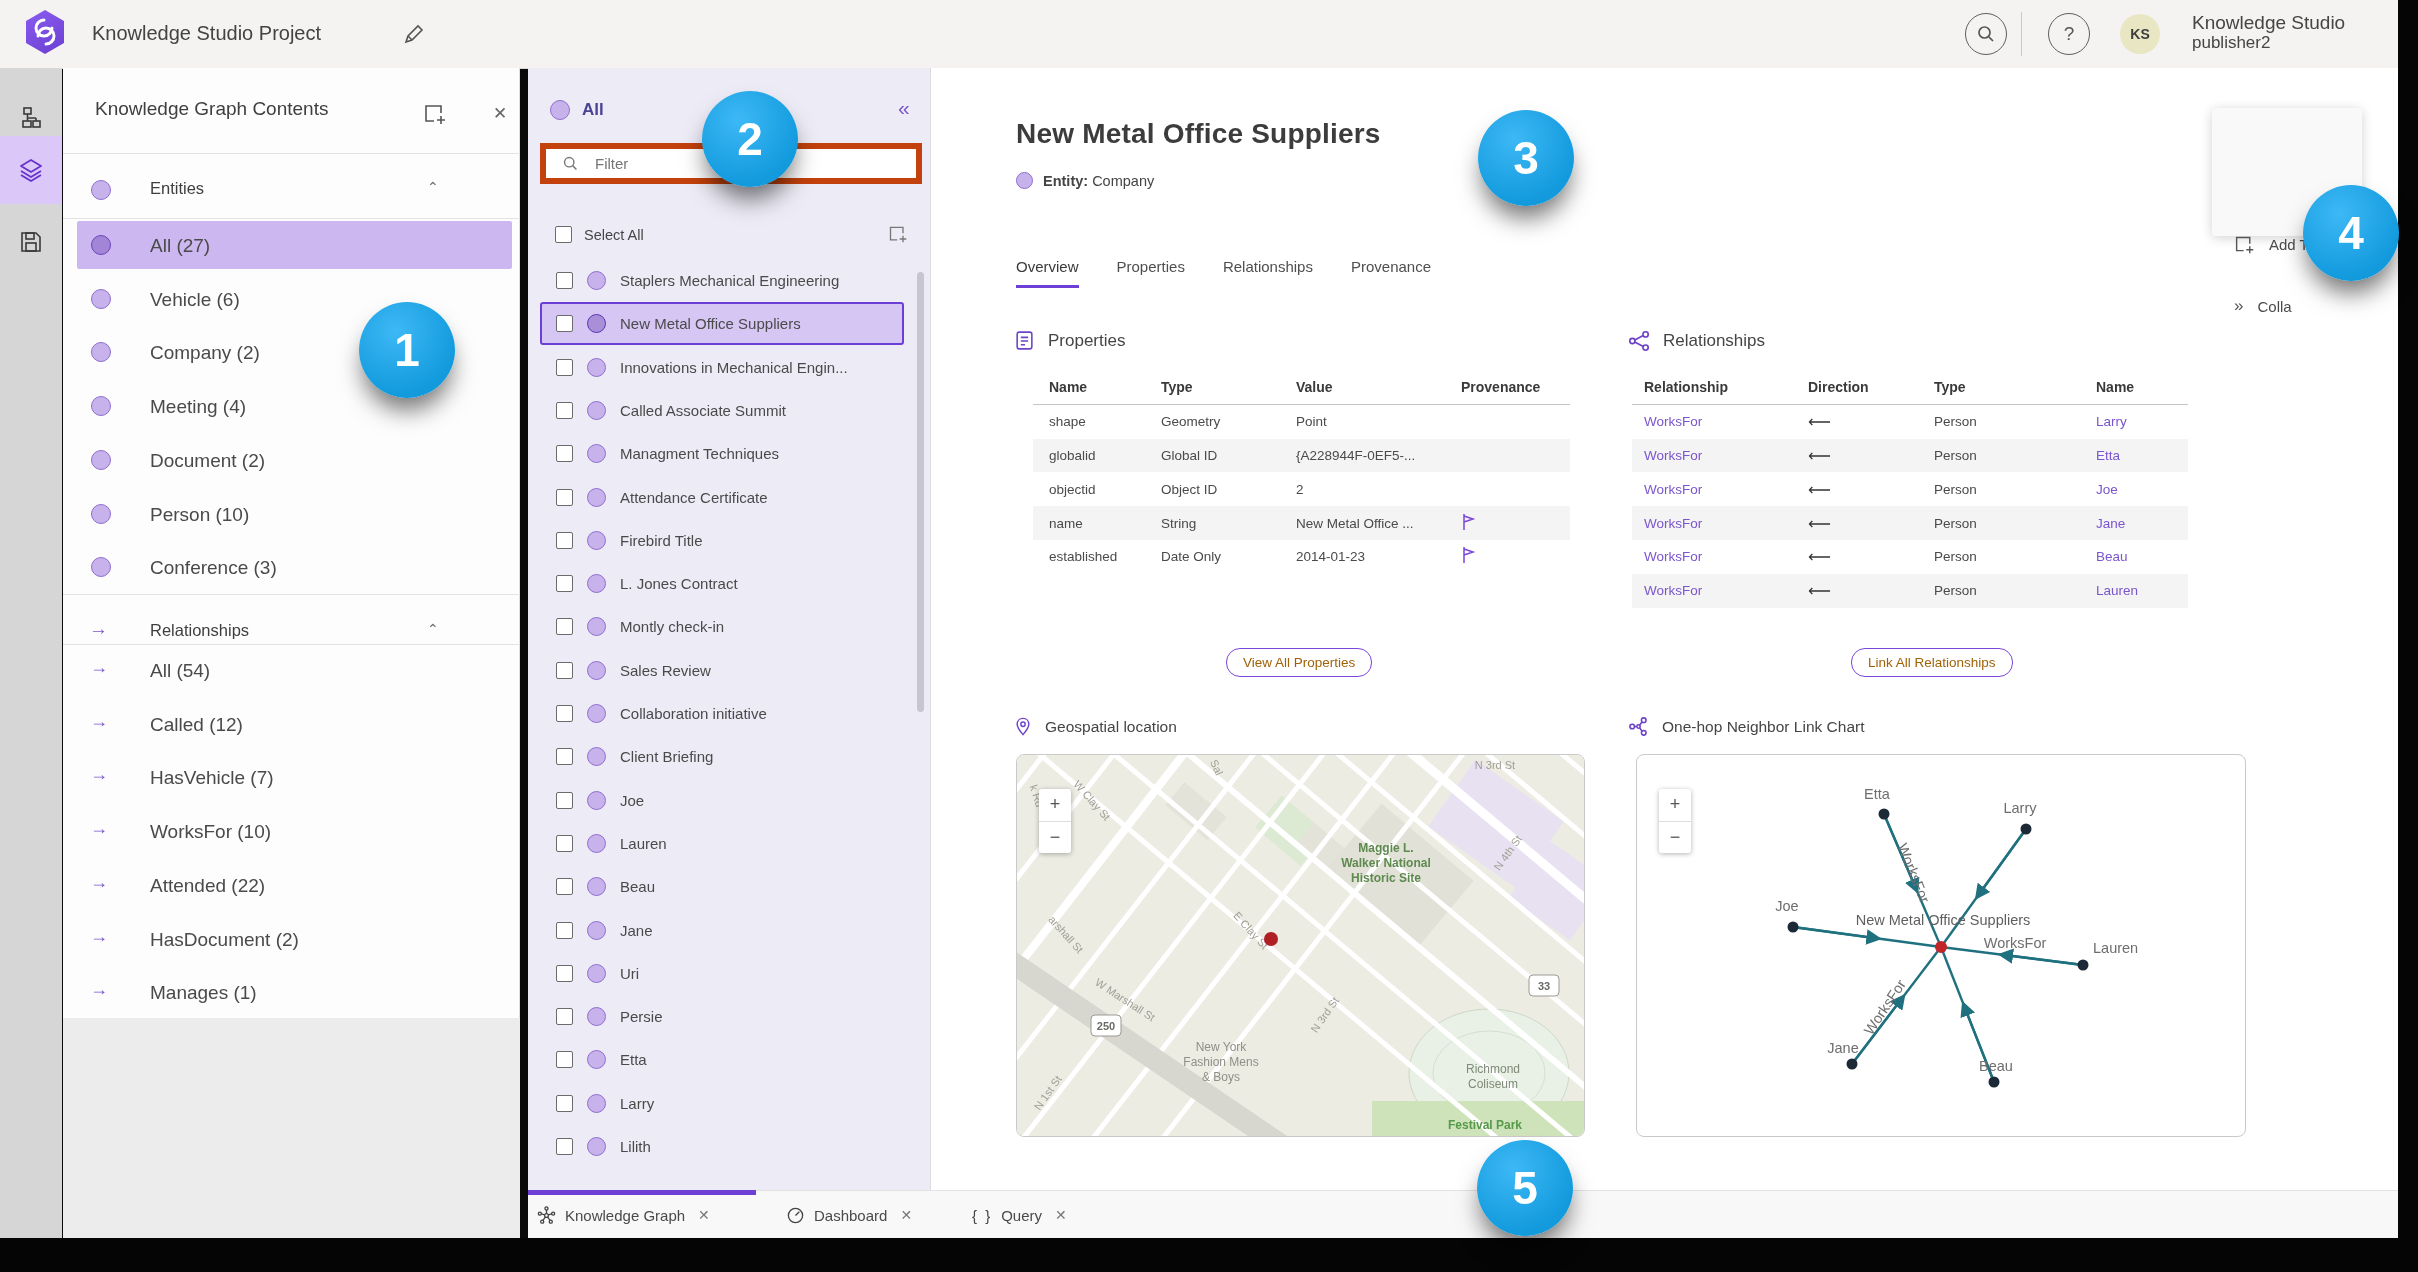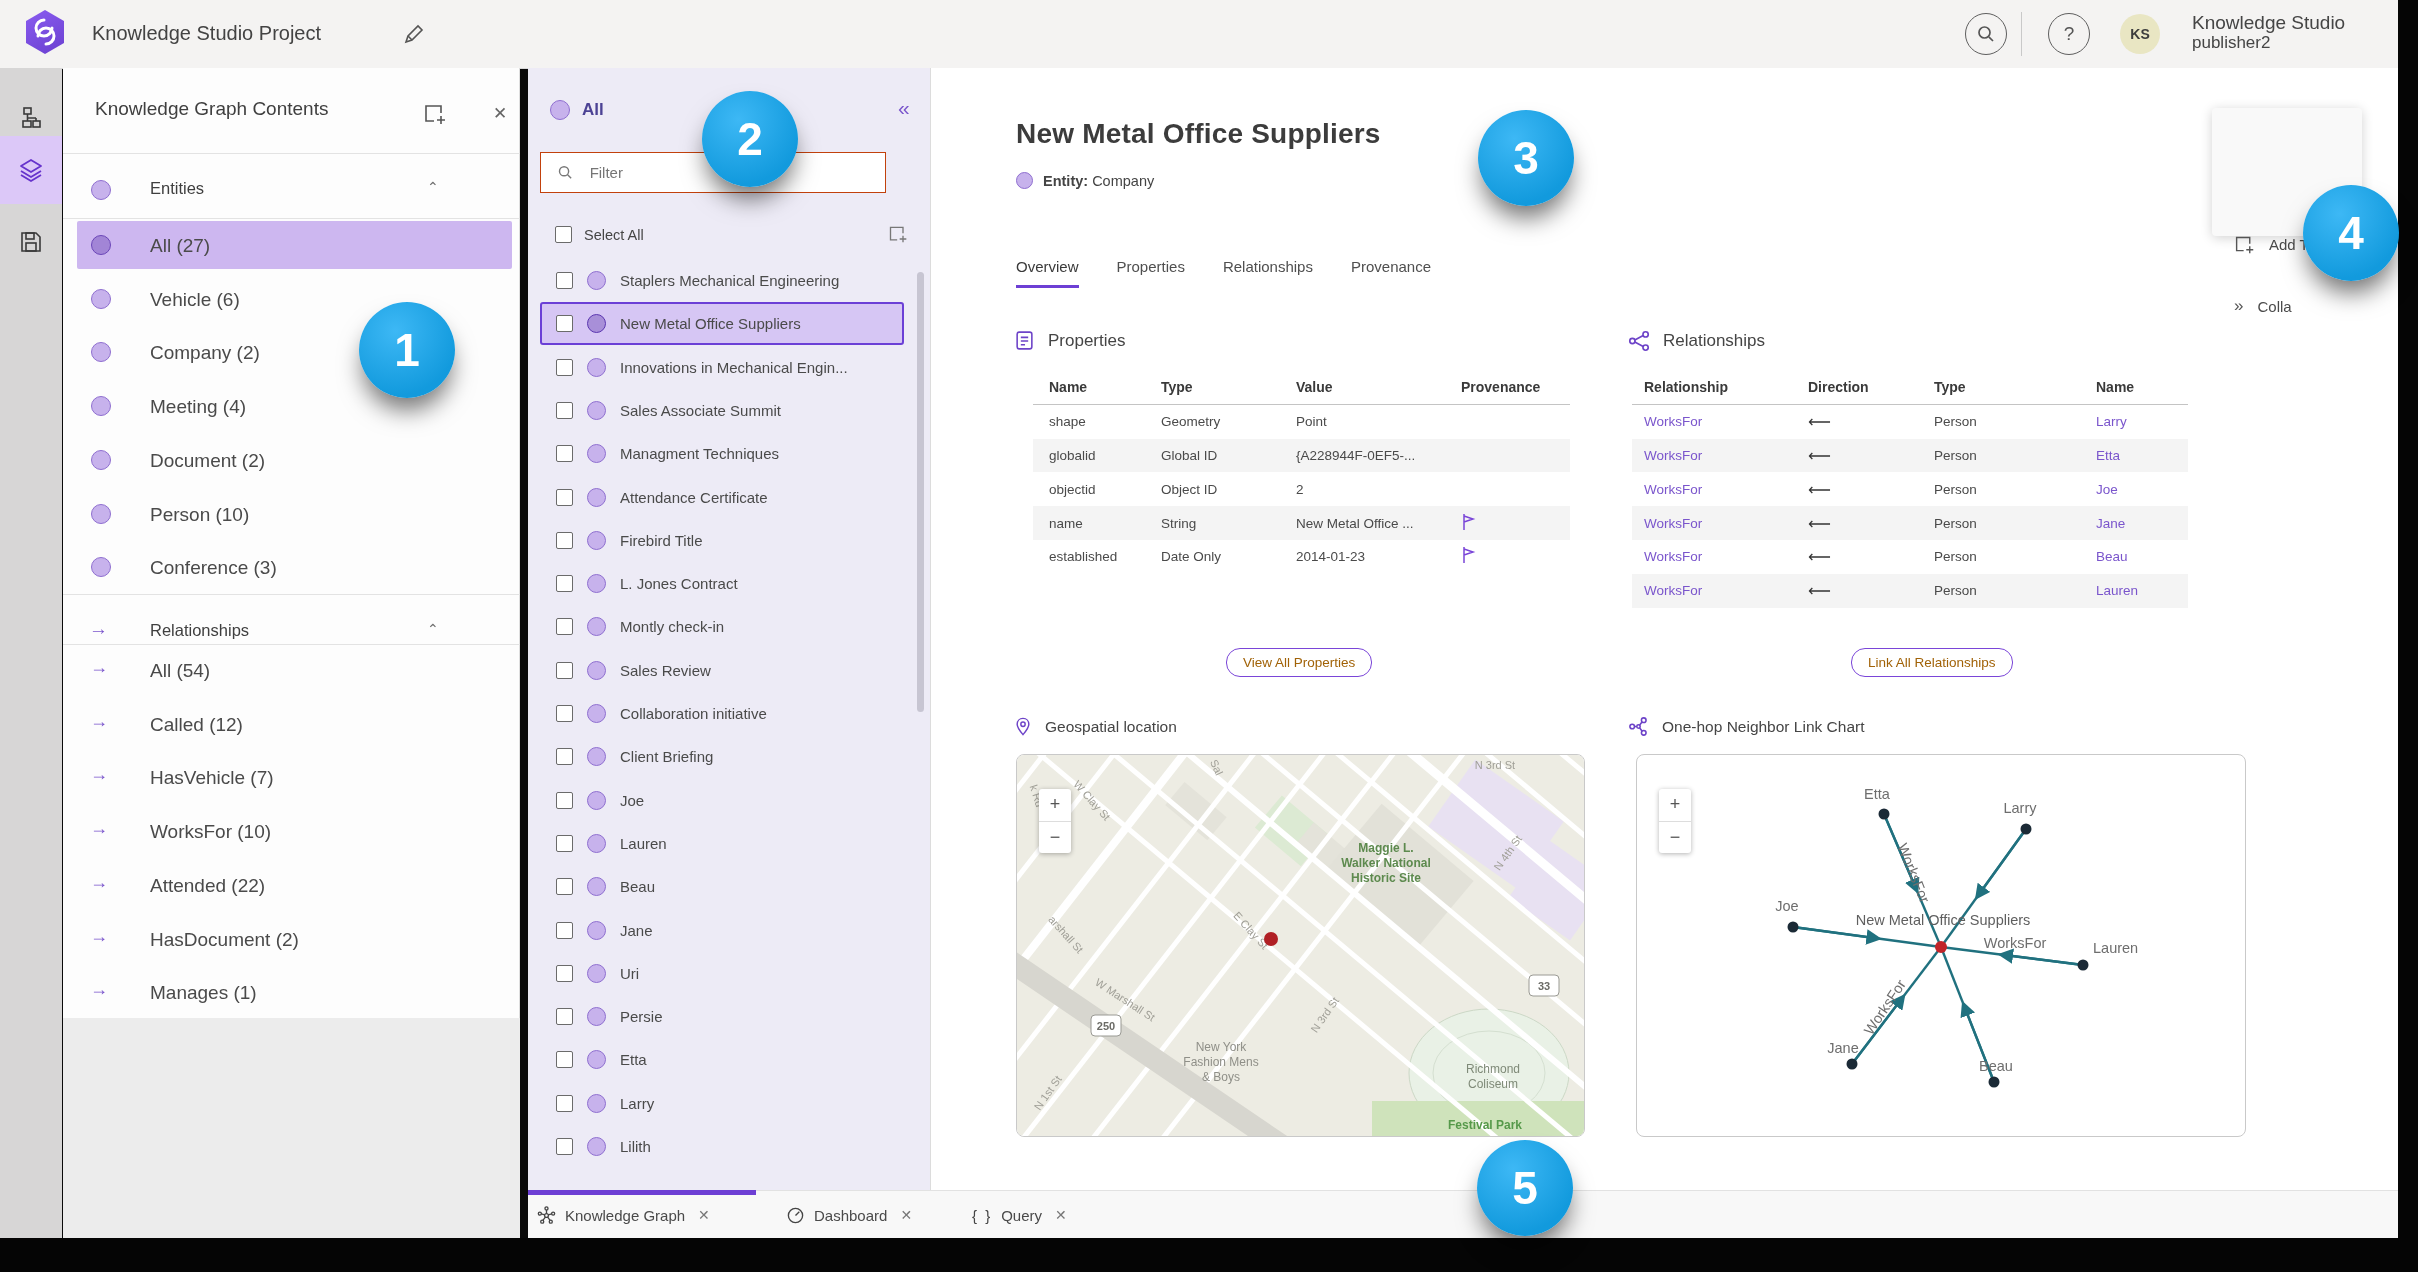--- a/index.html
+++ b/index.html
@@ -39,21 +39,21 @@
   .p1row{position:absolute;left:0;width:457px;height:48px;}
   .p1row .hl{position:absolute;left:14px;top:0;width:435px;height:48px;background:#cdb7f0;border-radius:2px;}
   .p1row .circ{position:absolute;left:28px;top:14px;}
   .p1row .arrow{position:absolute;left:27px;top:11px;color:#7a55cc;font-size:18px;}
   .p1row .lbl{position:absolute;left:87px;top:14px;font-size:19px;color:#4a4a4a;}
   
   #listpanel{left:528px;top:68px;width:402px;height:1122px;background:#edebf6;}
   #lp-all{left:22px;top:32px;display:flex;align-items:center;gap:12px;}
   #lp-all .txt{font-size:17px;font-weight:bold;color:#4c4294;}
   #lp-collapse{left:370px;top:28px;color:#7a55cc;font-size:21px;}
-  #lp-filter{left:12px;top:84px;width:346px;height:41px;background:#fff;border:1px solid #c2410c;box-sizing:border-box;
+  #lp-filter{left:12px;top:75px;width:382px;height:41px;background:#fff;border:6px solid #c2410c;box-sizing:border-box;
              display:flex;align-items:center;padding-left:16px;gap:14px;}
   #lp-filter input{border:none;outline:none;font-size:15px;color:#666;width:300px;background:transparent;
                    font-family:"Liberation Sans",sans-serif;}
   .cb{width:17px;height:17px;background:#fff;border:1.6px solid #6b6b6b;border-radius:2px;box-sizing:border-box;}
   #lp-selectall{left:27px;top:158px;display:flex;align-items:center;gap:12px;}
   #lp-selectall .txt{font-size:14.5px;color:#454545;}
   #lp-addicon{left:360px;top:156px;}
   .lprow{position:absolute;left:0;width:402px;height:42px;}
   .lprow .hl{position:absolute;left:12px;top:-1px;width:364px;height:43px;background:#d6c6f4;
              border:2.5px solid #6b3fd6;border-radius:3px;box-sizing:border-box;}
@@ -288,21 +288,21 @@
           <div class="lbl">New Metal Office Suppliers</div>
         </div>
         <div class="lprow" style="top: 278.6px;">
           <div class="cb"></div>
           <div class="circ"></div>
           <div class="lbl">Innovations in Mechanical Engin...</div>
         </div>
         <div class="lprow" style="top: 321.9px;">
           <div class="cb"></div>
           <div class="circ"></div>
-          <div class="lbl">Sales Associate Summit</div>
+          <div class="lbl">Called Associate Summit</div>
         </div>
         <div class="lprow" style="top: 365.2px;">
           <div class="cb"></div>
           <div class="circ"></div>
           <div class="lbl">Managment Techniques</div>
         </div>
         <div class="lprow" style="top: 408.5px;">
           <div class="cb"></div>
           <div class="circ"></div>
           <div class="lbl">Attendance Certificate</div>

